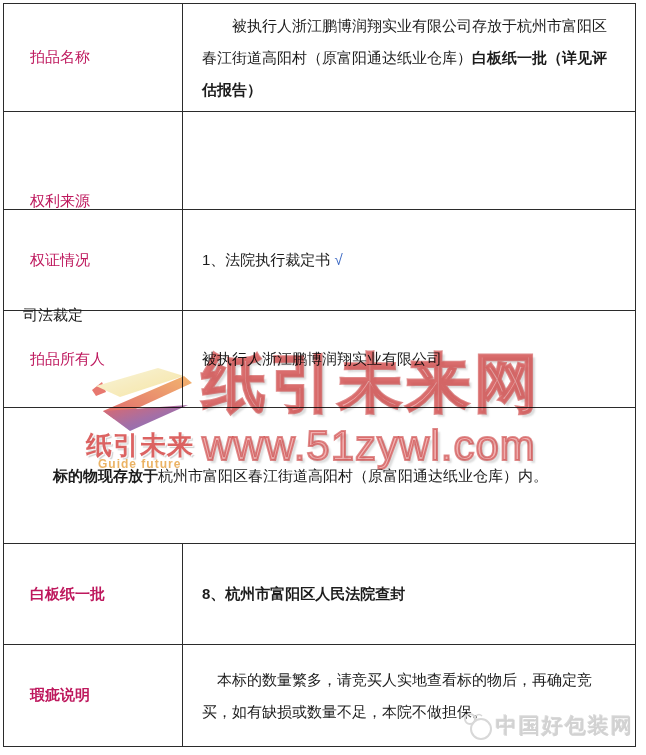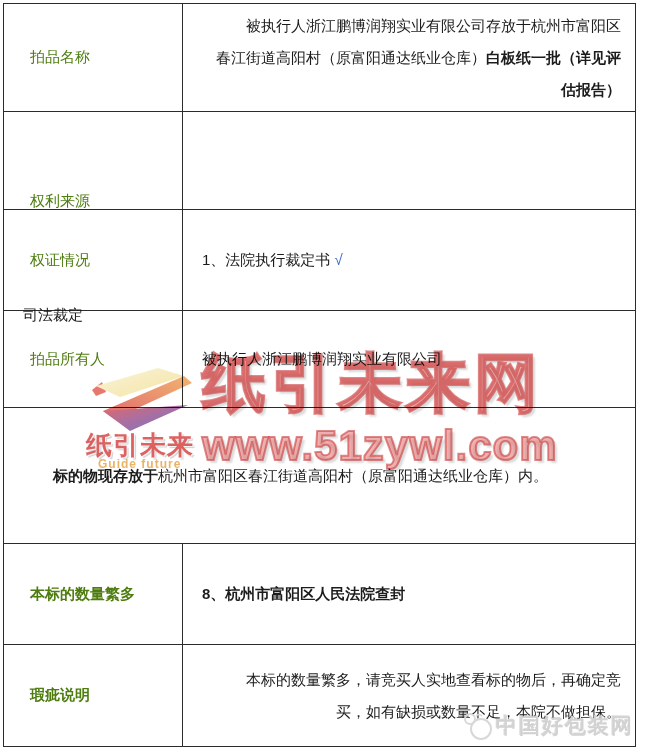--- a/index.html
+++ b/index.html
@@ -20,45 +20,45 @@
   .trow:nth-child(1){height:108px;}
   .trow:nth-child(2){height:98px;flex-direction:column;}
   .trow:nth-child(3){height:101px;}
   .trow:nth-child(4){height:97px;}
   .trow:nth-child(5){height:136px;}
   .trow:nth-child(6){height:101px;}
   .trow:nth-child(7){height:101px;}
   .label-cell{
     width:179px;flex:0 0 179px;border-right:1px solid #2b2b2b;
     display:flex;align-items:center;padding-left:26px;
-    box-sizing:border-box;font-size:15px;color:#4d7c0f;
+    box-sizing:border-box;font-size:15px;color:#be185d;
   }
   .content-cell{
     flex:1;display:flex;align-items:center;
     padding:8px 14px 8px 19px;box-sizing:border-box;
     font-size:15px;line-height:32px;color:#1c1c1c;
   }
-  .content-cell p{margin:0;text-align:right;}
+  .content-cell p{margin:0;}
   .b{font-weight:bold;}
   
   .watermark{
     position:absolute;left:0;top:0;width:646px;height:755px;
     pointer-events:none;mix-blend-mode:multiply;margin-top:36px;
   }
   .wm-title{
     position:absolute;left:202px;top:304px;
     font-size:64px;font-weight:900;letter-spacing:4px;white-space:nowrap;
     color:rgba(228,106,106,0.52);
     -webkit-text-stroke:2px rgba(203,66,66,0.62);
     text-shadow:3px 3px 2px rgba(175,175,175,0.45);
     font-family:"DejaVu Sans","Liberation Sans",sans-serif;
   }
   .wm-url{
     position:absolute;left:202px;top:386px;
-    font-size:42px;font-weight:700;letter-spacing:1px;white-space:nowrap;
+    font-size:42px;font-weight:400;letter-spacing:1px;white-space:nowrap;
     color:rgba(228,106,106,0.52);
     -webkit-text-stroke:2px rgba(203,66,66,0.62);
     text-shadow:3px 3px 2px rgba(175,175,175,0.45);
   }
   .wm-logo-svg{position:absolute;left:90px;top:330px;opacity:0.8;}
   .wm-logo-text{
     position:absolute;left:86px;top:392px;
     font-size:26px;font-weight:900;letter-spacing:1px;white-space:nowrap;
     color:rgba(214,72,70,0.85);
     text-shadow:1px 1px 0 rgba(255,255,255,0.8),2px 2px 1px rgba(160,160,160,0.5);
@@ -108,21 +108,21 @@
       <div class="content-cell">
         <p><span class="">被执行人浙江鹏博润翔实业有限公司</span></p>
       </div>
     </div>
     <div class="trow">
       <div class="content-cell">
         <p><span class="b ">　　标的物现存放于</span><span class="">杭州市富阳区春江街道高阳村（原富阳通达纸业仓库）内。</span></p>
       </div>
     </div>
     <div class="trow">
-      <div class="label-cell b">本标的数量繁多</div>
+      <div class="label-cell b">白板纸一批</div>
       <div class="content-cell">
         <p><span class="b ">8、杭州市富阳区人民法院查封</span></p>
       </div>
     </div>
     <div class="trow">
       <div class="label-cell b">瑕疵说明</div>
       <div class="content-cell">
         <p><span class="">　本标的数量繁多，请竞买人实地查看标的物后，再确定竞买，如有缺损或数量不足，本院不做担保。</span></p>
       </div>
     </div>

